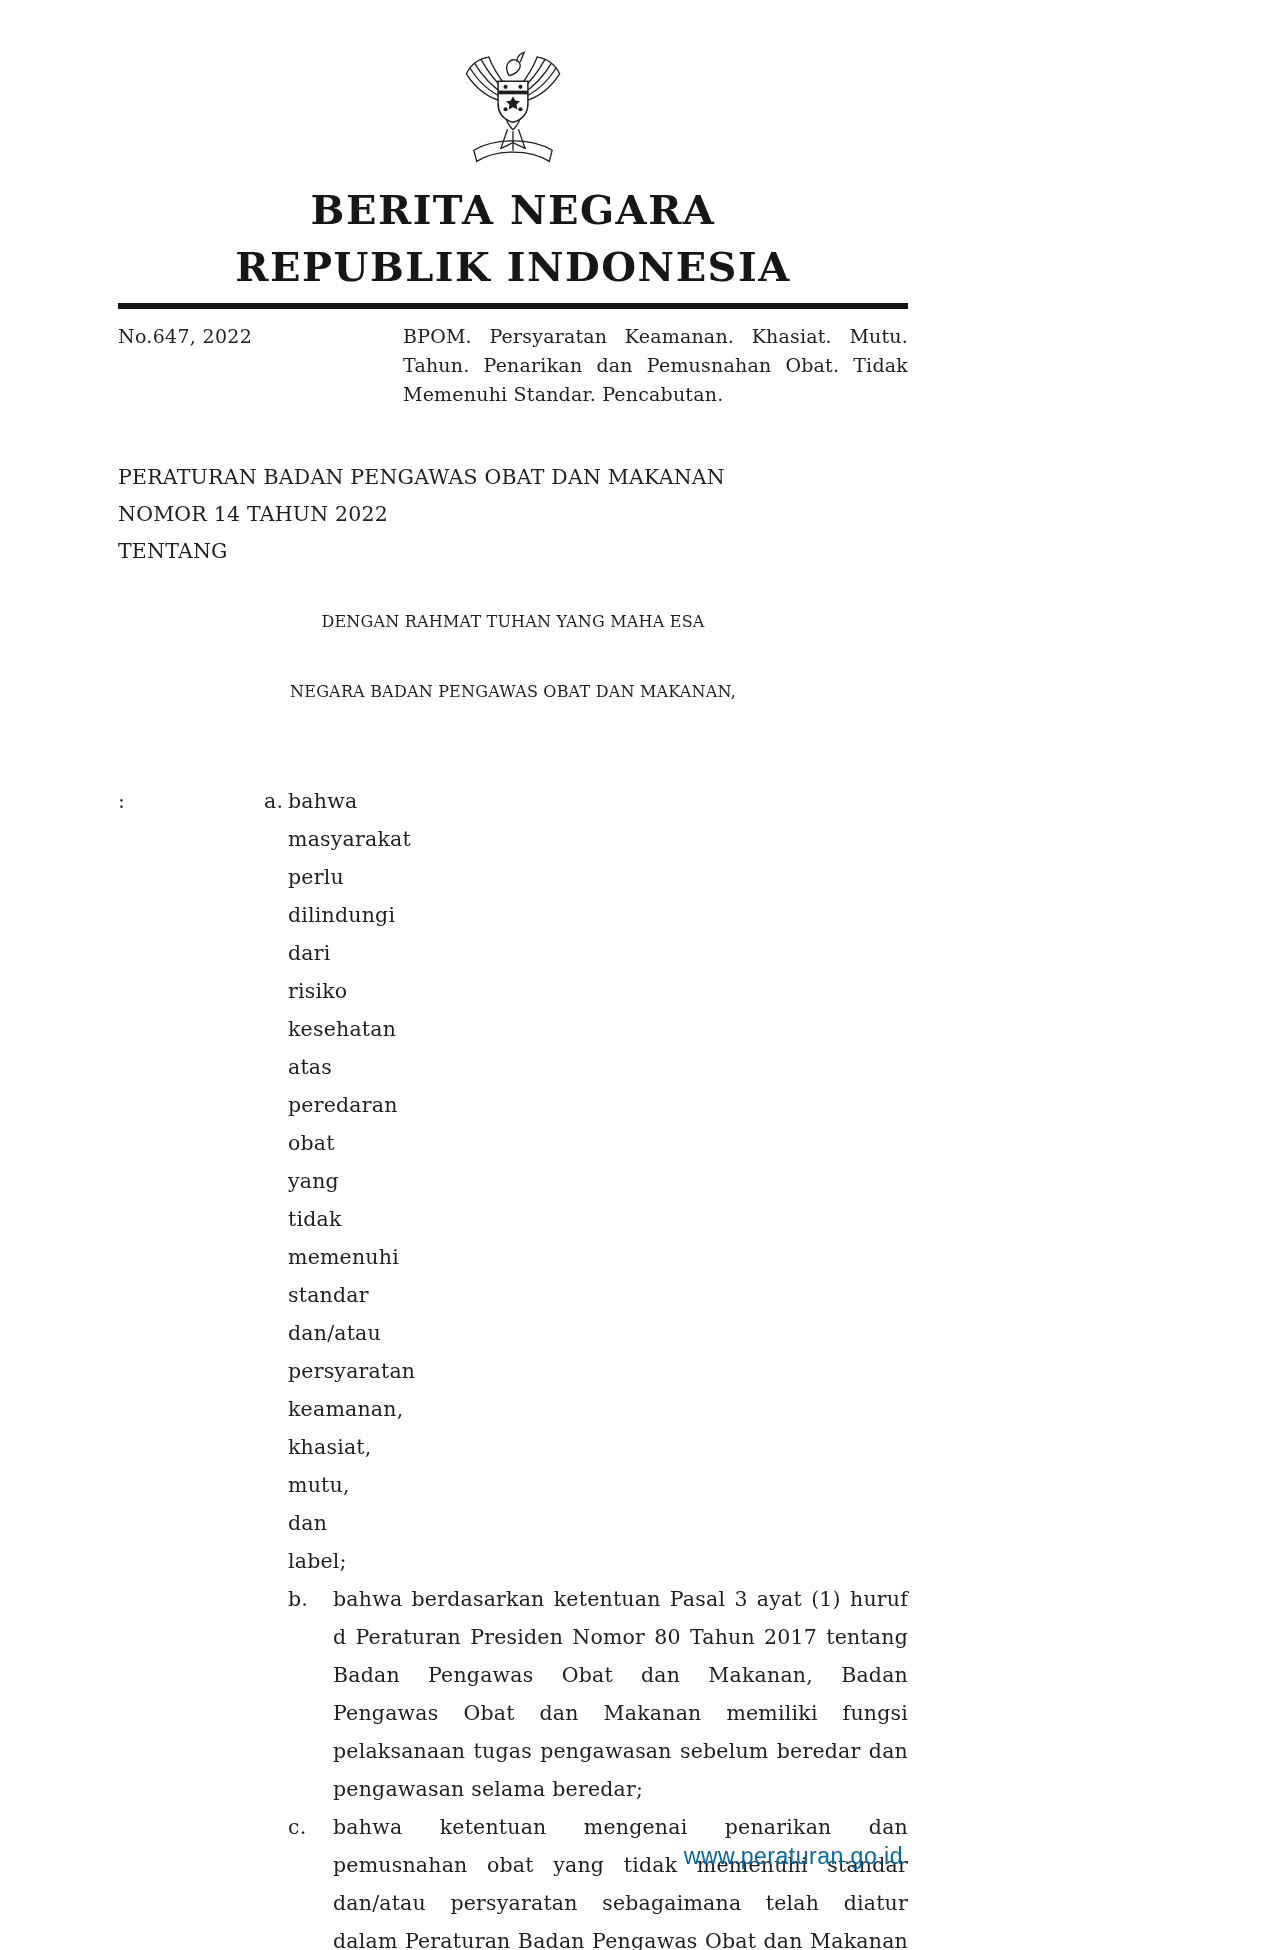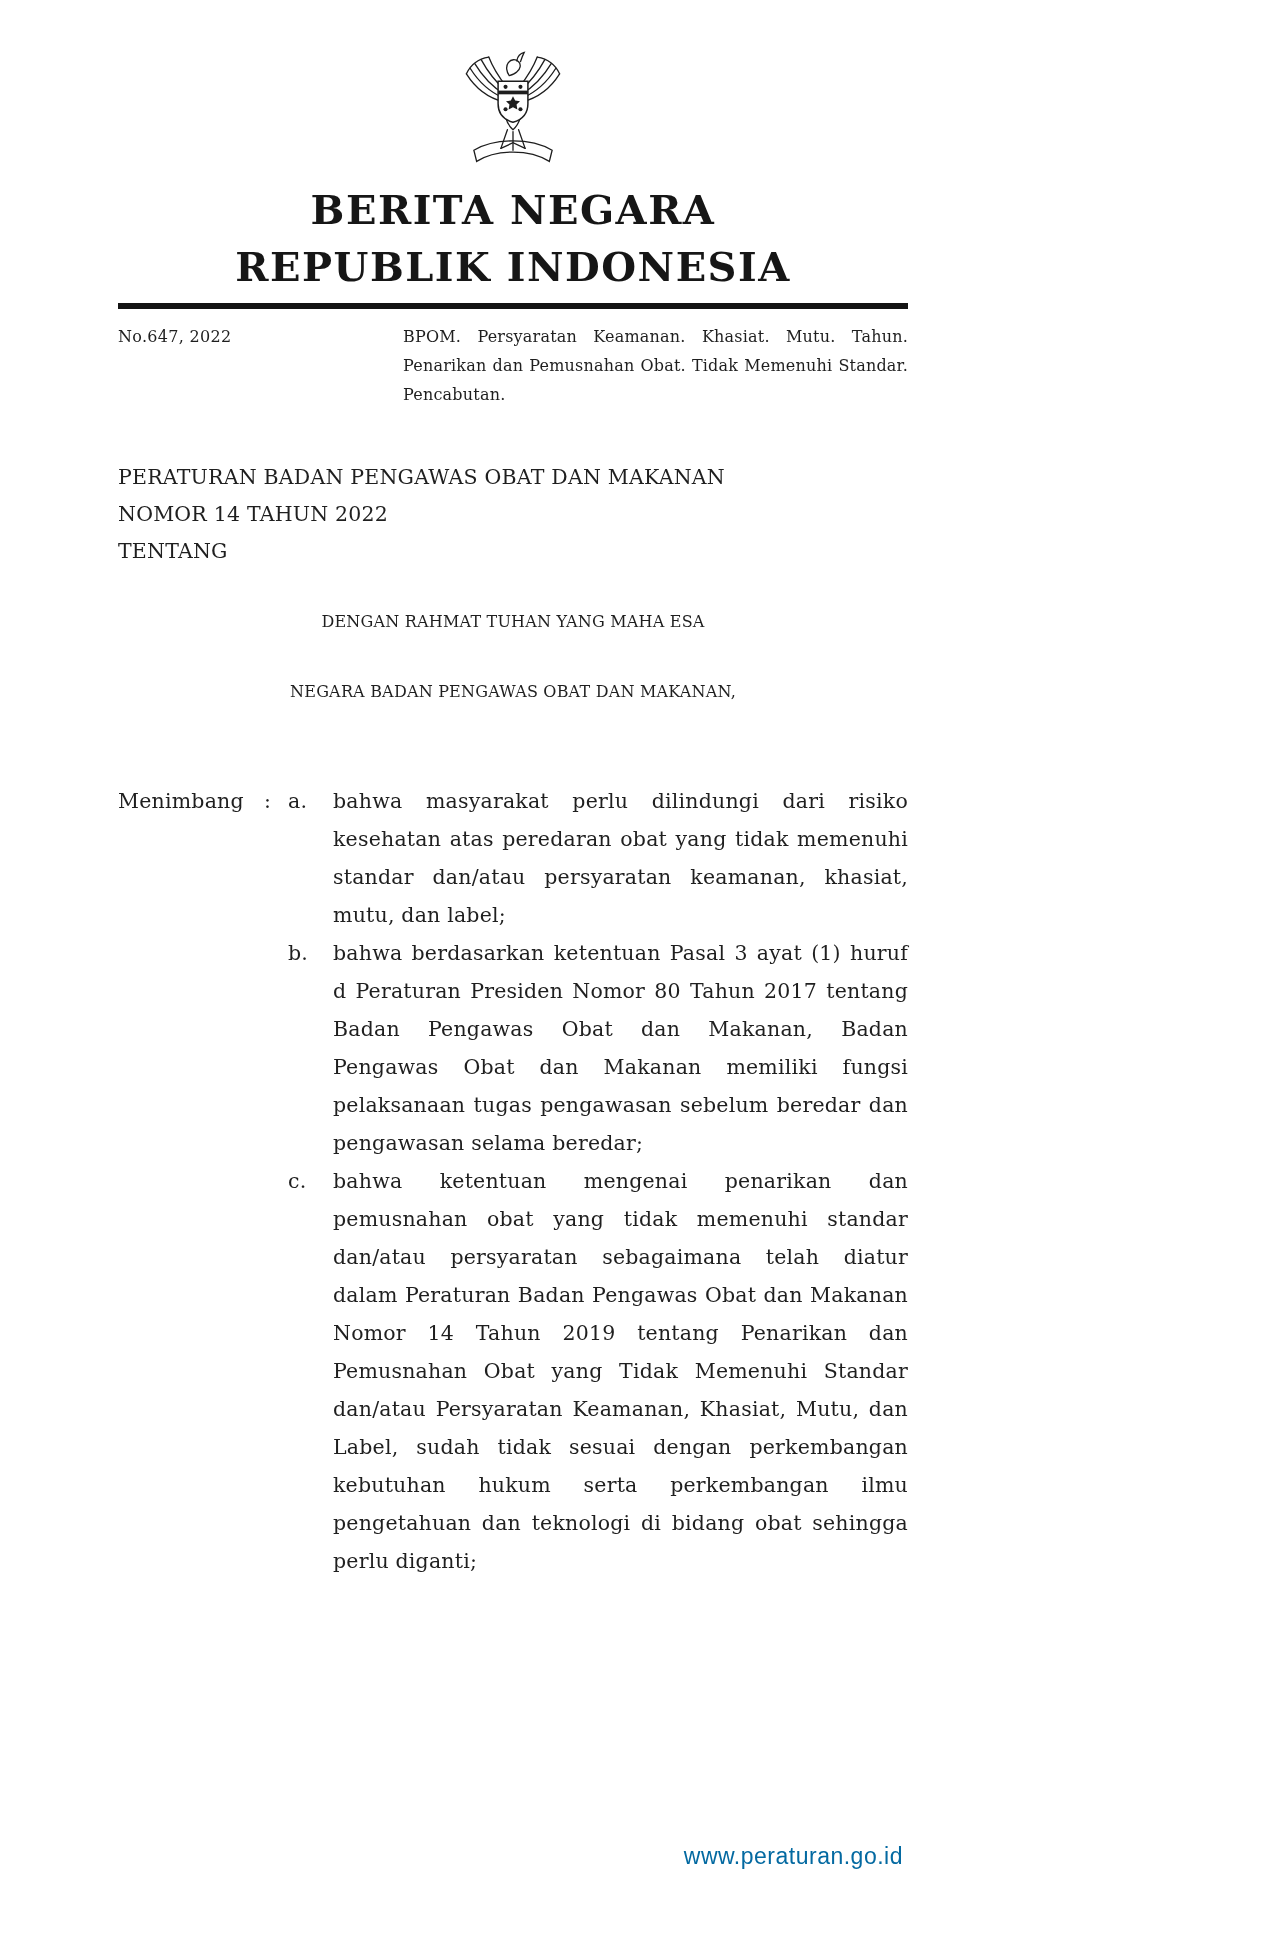--- a/index.html
+++ b/index.html
@@ -27,21 +27,21 @@
     font-weight:bold;
     font-size:40px;
     line-height:57px;
     letter-spacing:1.5px;
     color:#161616;
   }
   .rule { height:6px; background:#141414; margin-top:8px; }
   .gazette-row {
     display:flex;
     margin-top:13px;
-    font-size:16px;
+    font-size:19px;
     line-height:29px;
   }
   .gazette-number { flex:0 0 285px; letter-spacing:.3px; }
   .gazette-subject {
     width:505px;
     margin-left:auto;
     text-align:justify;
     text-align-last:left;
     letter-spacing:.2px;
   }
@@ -137,21 +137,20 @@
       <div class="title-line">PERATURAN BADAN PENGAWAS OBAT DAN MAKANAN</div>
       <div class="title-line">NOMOR 14 TAHUN 2022</div>
       <div class="title-line">TENTANG</div>
     </div>
 
     <div class="invocation">DENGAN RAHMAT TUHAN YANG MAHA ESA</div>
     <div class="official">NEGARA BADAN PENGAWAS OBAT DAN MAKANAN,</div>
 
     <div class="considering">
       <div class="mb-row">
-        <div class="mb-label">Menimbang</div>
         <div class="mb-colon">:</div>
         <div class="mb-letter">a.</div>
         <div class="mb-text">bahwa masyarakat perlu dilindungi dari risiko kesehatan atas peredaran obat yang tidak memenuhi standar dan/atau persyaratan keamanan, khasiat, mutu, dan label;</div>
       </div>
       <div class="mb-row">
         <div class="mb-label"></div>
         <div class="mb-colon"></div>
         <div class="mb-letter">b.</div>
         <div class="mb-text">bahwa berdasarkan ketentuan Pasal 3 ayat (1) huruf d Peraturan Presiden Nomor 80 Tahun 2017 tentang Badan Pengawas Obat dan Makanan, Badan Pengawas Obat dan Makanan memiliki fungsi pelaksanaan tugas pengawasan sebelum beredar dan pengawasan selama beredar;</div>
       </div>

